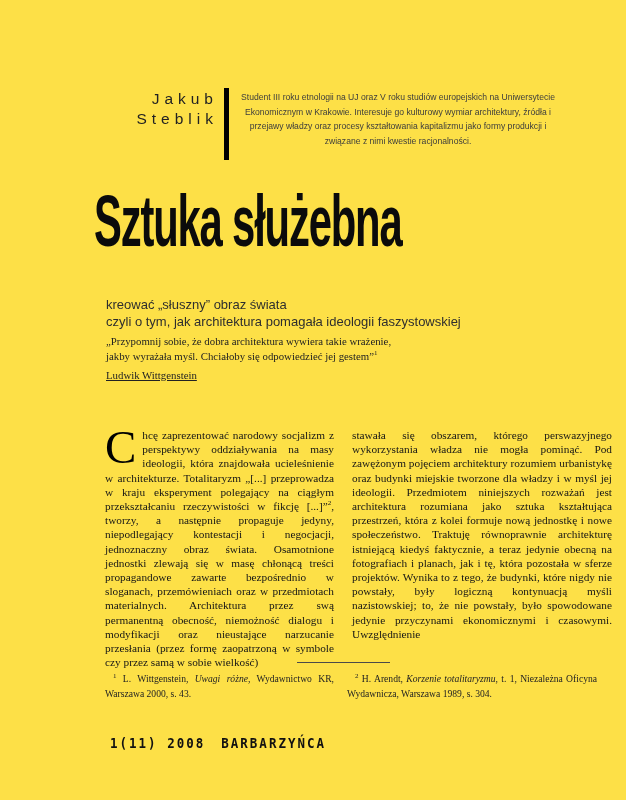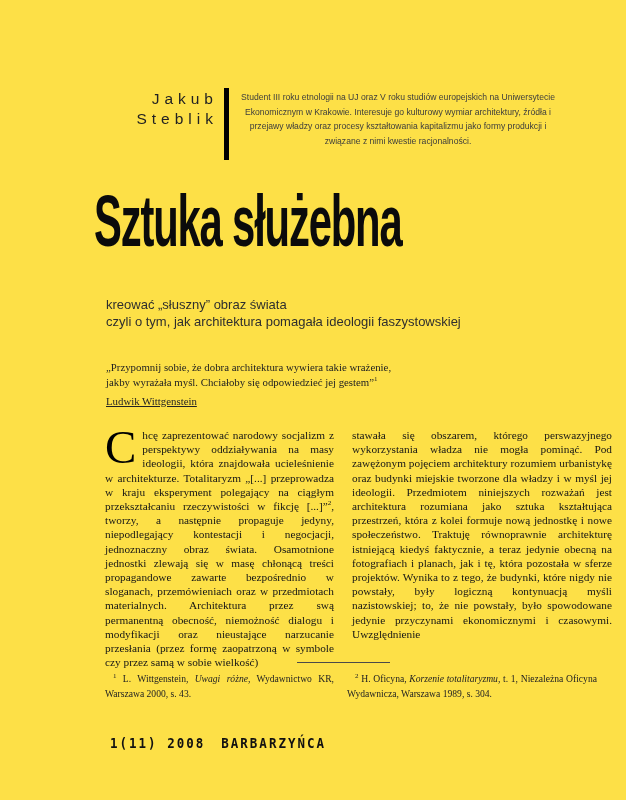--- a/index.html
+++ b/index.html
@@ -24,21 +24,21 @@
     position:absolute;top:186px;left:94px;white-space:nowrap;
     font-family:"Liberation Sans",sans-serif;font-weight:700;font-size:72px;line-height:70px;
     letter-spacing:-2px;color:#0b0b0b;
     transform:scaleX(0.58);transform-origin:0 0;
   }
   .article-subtitle{
     position:absolute;top:296px;left:106px;width:420px;
     font-family:"Liberation Sans",sans-serif;font-size:13px;line-height:17px;color:#2e2e2e;
   }
   
-  .epigraph{position:absolute;top:360px;left:106px;width:330px;font-size:10.8px;line-height:15px;color:#222;}
+  .epigraph{position:absolute;top:334px;left:106px;width:330px;font-size:10.8px;line-height:15px;color:#222;}
   .epigraph-author{margin-top:4px;text-decoration:underline;}
   sup{font-size:7px;line-height:0;vertical-align:super;}
   
   .col{position:absolute;top:428px;text-align:justify;font-size:11.3px;line-height:14.2px;color:#151515;}
   .col-left{left:105px;width:229px;}
   .col-right{left:352px;width:260px;}
   .dropcap{
     float:left;font-size:47px;line-height:37px;padding:1px 6px 0 0;
     font-family:"Liberation Serif",serif;color:#000;
   }
@@ -82,21 +82,21 @@
   <div class="col col-left">
     <span class="dropcap">C</span><span>hcę zaprezentować narodowy socjalizm z perspektywy oddziaływania na masy ideologii, która znajdowała ucieleśnienie w architekturze. Totalitaryzm „[...] przeprowadza w kraju eksperyment polegający na ciągłym przekształcaniu rzeczywistości w fikcję [...]”</span><sup>2</sup><span>, tworzy, a następnie propaguje jedyny, niepodlegający kontestacji i negocjacji, jednoznaczny obraz świata. Osamotnione jednostki zlewają się w masę chłonącą treści propagandowe zawarte bezpośrednio w sloganach, przemówieniach oraz w przedmiotach materialnych. Architektura przez swą permanentną obecność, niemożność dialogu i modyfikacji oraz nieustające narzucanie przesłania (przez formę zaopatrzoną w symbole czy przez samą w sobie wielkość)</span>
   </div>
   <div class="col col-right">stawała się obszarem, którego perswazyjnego wykorzystania władza nie mogła pominąć. Pod zawężonym pojęciem architektury rozumiem urbanistykę oraz budynki miejskie tworzone dla władzy i w myśl jej ideologii. Przedmiotem niniejszych rozważań jest architektura rozumiana jako sztuka kształtująca przestrzeń, która z kolei formuje nową jednostkę i nowe społeczeństwo. Traktuję równoprawnie architekturę istniejącą kiedyś faktycznie, a teraz jedynie obecną na fotografiach i planach, jak i tę, która pozostała w sferze projektów. Wynika to z tego, że budynki, które nigdy nie powstały, były logiczną kontynuacją myśli nazistowskiej; to, że nie powstały, było spowodowane jedynie przyczynami ekonomicznymi i czasowymi. Uwzględnienie</div>
 
   <div class="fn-rule"></div>
   <div class="footnote fn1">
     <sup>1</sup><span> L. Wittgenstein, </span><i>Uwagi różne</i><span>, Wydawnictwo KR, Warszawa 2000, s. 43.</span>
   </div>
   <div class="footnote fn2">
-    <sup>2</sup><span> H. Oficyna, </span><i>Korzenie totalitaryzmu</i><span>, t. 1, Niezależna Oficyna Wydawnicza, Warszawa 1989, s. 304.</span>
+    <sup>2</sup><span> H. Arendt, </span><i>Korzenie totalitaryzmu</i><span>, t. 1, Niezależna Oficyna Wydawnicza, Warszawa 1989, s. 304.</span>
   </div>
 
   <div class="page-footer">
     <span>1(11) 2008</span>
     <span>BARBARZYŃCA</span>
   </div>
 
 </div>
 
 </body></html>

